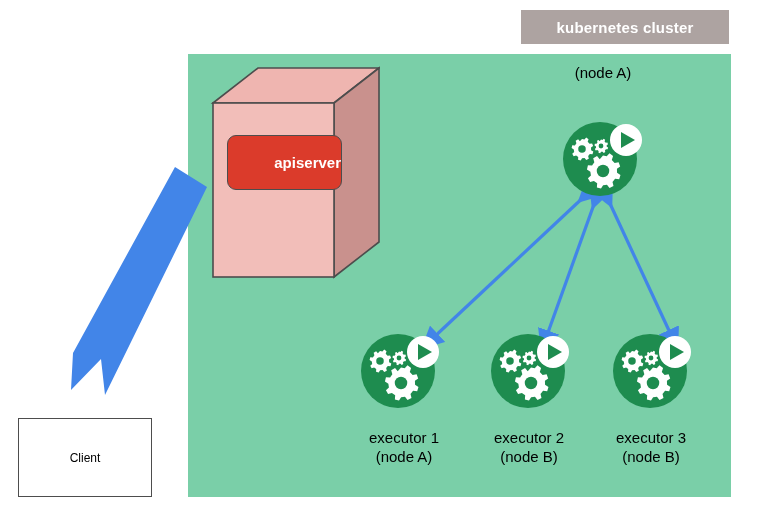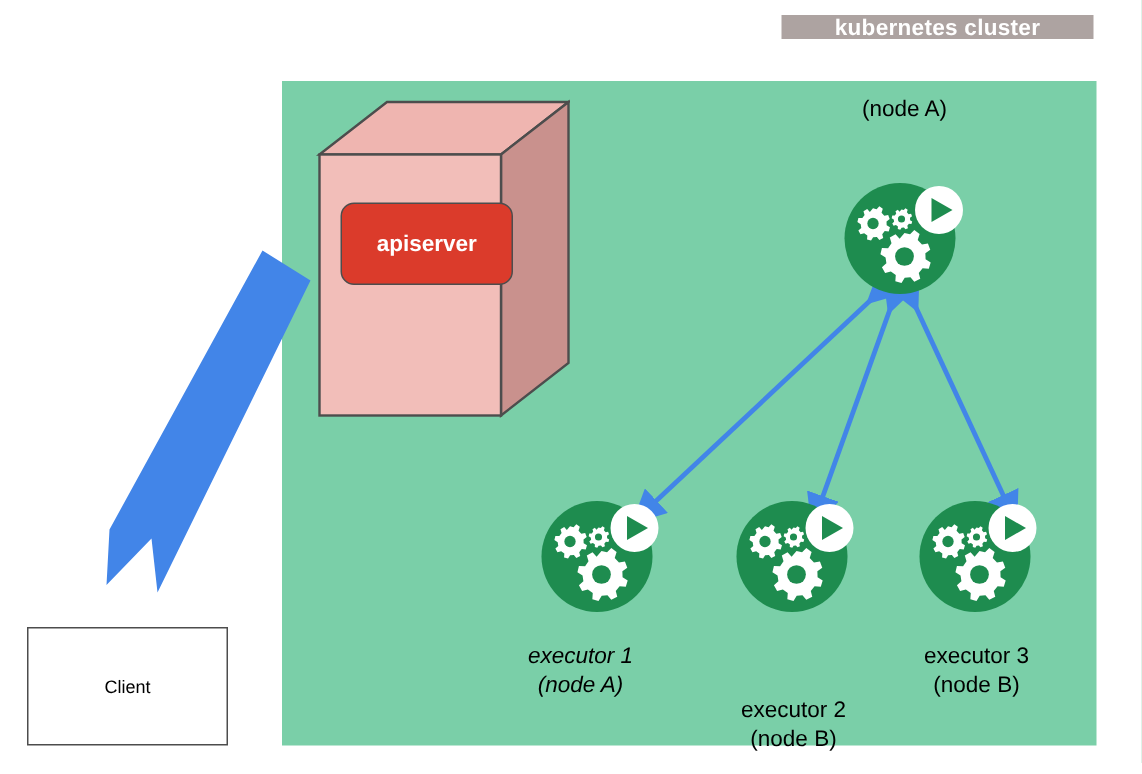--- a/index.html
+++ b/index.html
@@ -30,21 +30,21 @@
     width: 543px;
     height: 443px;
     background: #7ACFA8;
   }
 
   .cluster-tag {
     position: absolute;
     left: 521px;
     top: 10px;
     width: 208px;
-    height: 16px;
+    height: 34px;
     background: #ADA3A1;
     display: flex;
     align-items: center;
     justify-content: center;
   }
   .cluster-tag-label {
     color: #ffffff;
     font-size: 15px;
     font-weight: bold;
     letter-spacing: 0.2px;
@@ -90,21 +90,21 @@
     position: absolute;
     left: 0;
     width: 115px;
     height: 55px;
     background: #DB3B2B;
     border: 1.4px solid #4d4d4d;
     border-radius: 9px;
     box-sizing: border-box;
     display: flex;
     align-items: center;
-    justify-content: center;
+    justify-content: flex-end;
   }
   .cube-chip.api { top: 0px; }
   .cube-chip.sched { top: 65px; }
   .cube-chip-label {
     color: #ffffff;
     font-size: 15px;
     font-weight: bold;
     white-space: nowrap;
   }
 
@@ -279,21 +279,21 @@
           <circle cx="0" cy="0" r="4.4" fill="#1E8C4F"></circle>
         </g>
       </g>
       <g>
         <circle cx="65" cy="22" r="16" fill="#ffffff"></circle>
         <polygon points="60,14 74,22 60,30" fill="#1E8C4F"></polygon>
       </g>
     </svg>
   </div>
 
-  <div class="node-caption" style="left:326px; top:428px; width:122px;font-style:italic;">
+  <div class="node-caption" style="left:343px; top:428px; width:122px;">
     <div>executor 1</div>
     <div>(node A)</div>
   </div>
 
   <div class="node" style="left:488px; top:330px; width:82px; height:80px;">
     <svg width="82" height="80" viewBox="0 0 82 80" xmlns="http://www.w3.org/2000/svg">
       <circle cx="40" cy="41" r="37" fill="#1E8C4F"></circle>
       <g fill="#ffffff">
         <g transform="translate(22,31) scale(0.92)">
           <path d="M0,-11 L2.6,-10.4 L4.6,-12.5 L7.1,-10.6 L6.2,-7.8 L8.2,-5.6 L11,-6.1
@@ -320,21 +320,21 @@
           <circle cx="0" cy="0" r="4.4" fill="#1E8C4F"></circle>
         </g>
       </g>
       <g>
         <circle cx="65" cy="22" r="16" fill="#ffffff"></circle>
         <polygon points="60,14 74,22 60,30" fill="#1E8C4F"></polygon>
       </g>
     </svg>
   </div>
 
-  <div class="node-caption" style="left:468px; top:428px; width:122px;margin-top:36px;">
+  <div class="node-caption" style="left:468px; top:428px; width:122px;">
     <div>executor 2</div>
     <div>(node B)</div>
   </div>
 
   <div class="node" style="left:610px; top:330px; width:82px; height:80px;">
     <svg width="82" height="80" viewBox="0 0 82 80" xmlns="http://www.w3.org/2000/svg">
       <circle cx="40" cy="41" r="37" fill="#1E8C4F"></circle>
       <g fill="#ffffff">
         <g transform="translate(22,31) scale(0.92)">
           <path d="M0,-11 L2.6,-10.4 L4.6,-12.5 L7.1,-10.6 L6.2,-7.8 L8.2,-5.6 L11,-6.1

